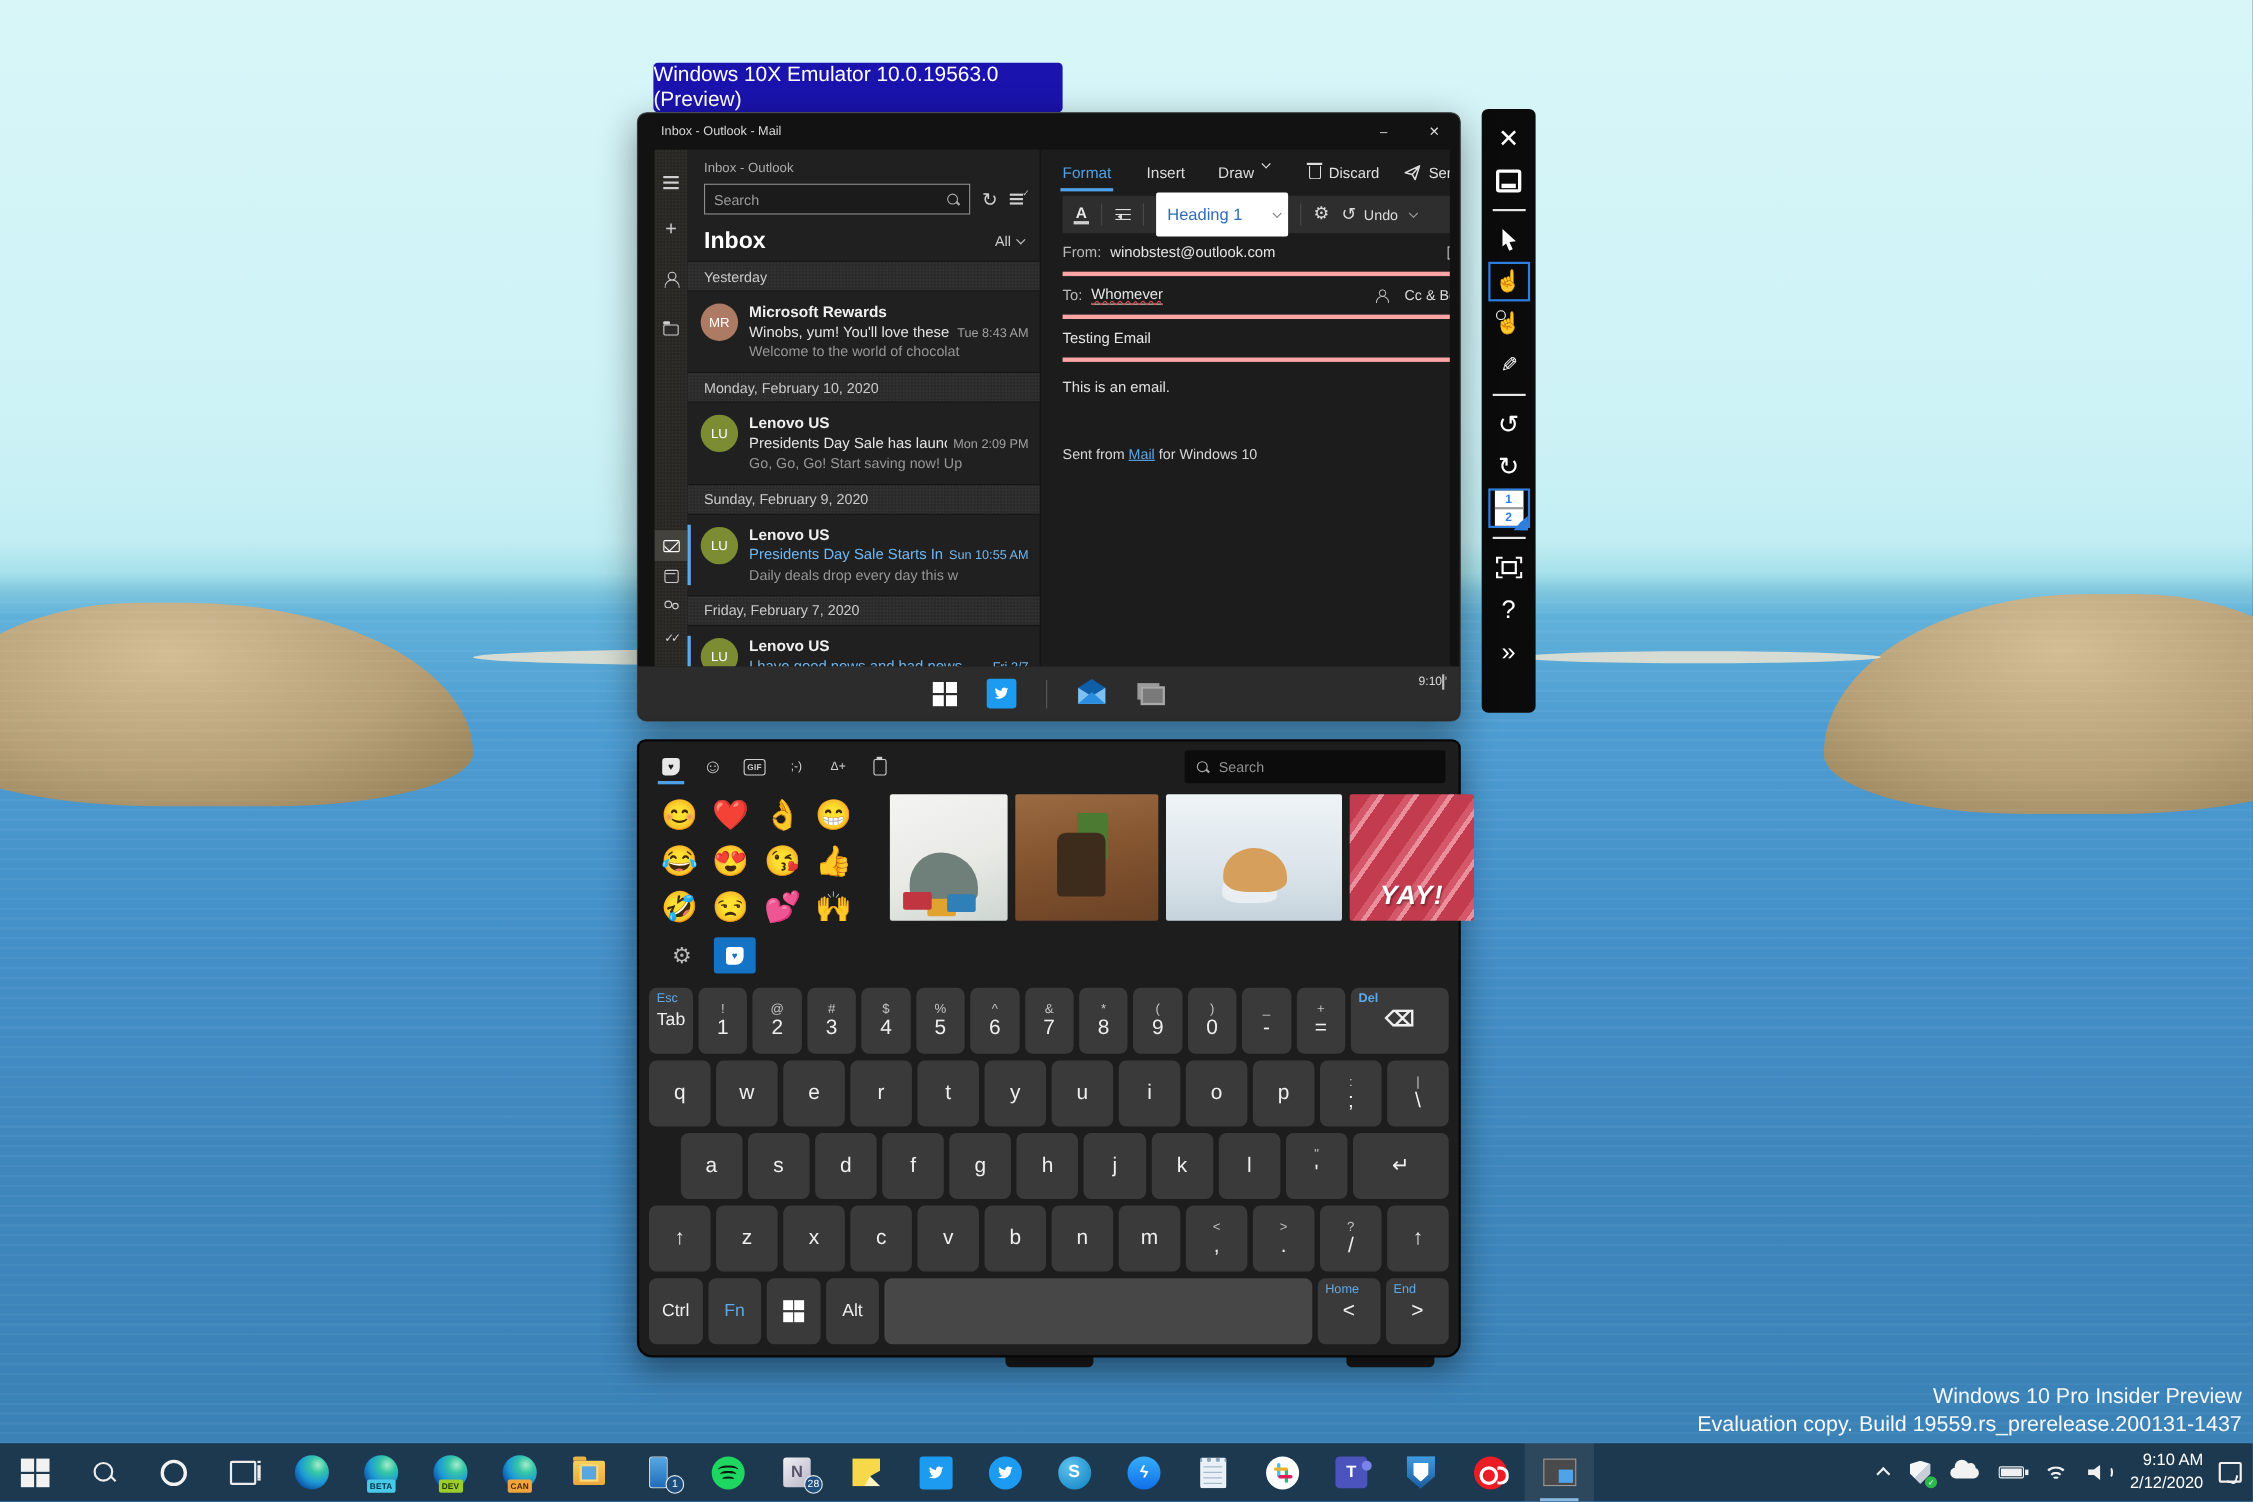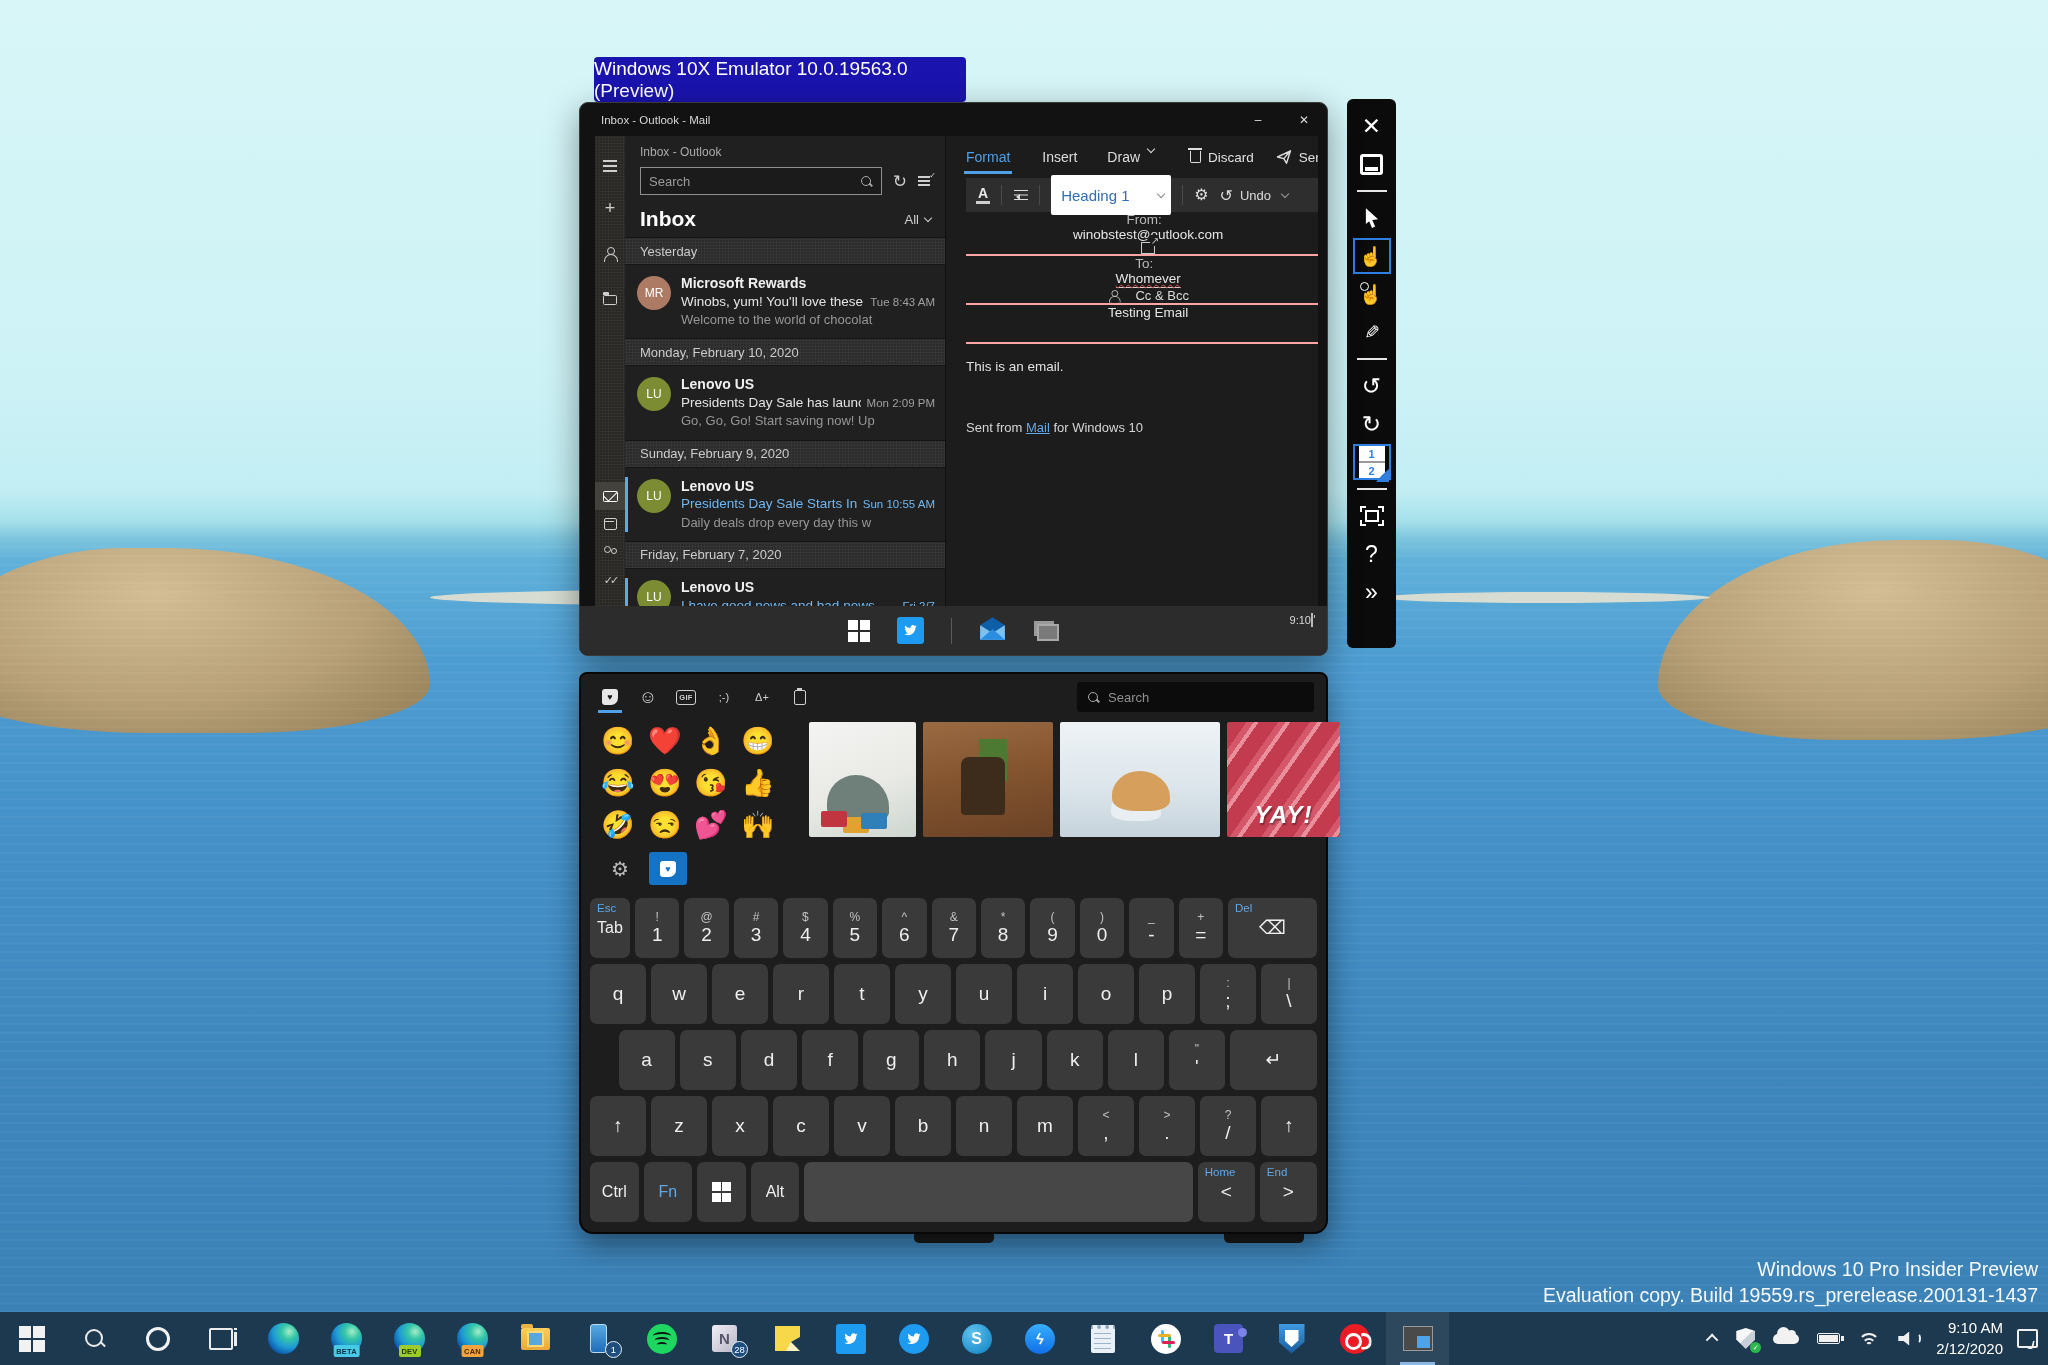--- a/index.html
+++ b/index.html
@@ -100,21 +100,21 @@
   .icon-fontcolor { font-size:14px; font-weight:bold; color:#e8e8e8; border-bottom:3px solid #cfcfcf; padding:0 2px 1px; line-height:1; }
   .icon-align { position:relative; width:15px; height:11px; }
   .icon-align::before { content:""; position:absolute; right:0; top:0; width:14px; height:1.7px; background:#ddd; box-shadow:0 4.5px 0 #ddd, 0 9px 0 #ddd; }
   .icon-align::after { content:""; position:absolute; left:0; top:4px; width:0; height:0; border:3px solid transparent; border-right:4px solid #ddd; }
   .style-dd { width:120px; height:40px; background:#fff; border-radius:2px; display:flex; align-items:center; padding:0 7px 0 10px; }
   .style-dd .lbl { flex:1; color:#2f6db5; font-size:15px; }
   .style-dd .chev { color:#8a8a8a; }
   .gear { color:#dcdcdc; font-size:16px; line-height:1; }
   .undo-grp { display:flex; align-items:center; gap:7px; color:#dcdcdc; font-size:13px; }
   .undo-arrow { font-size:16px; }
-  .frow { min-height:39px; display:flex; align-items:center; border-bottom:2px solid #fca5a5; font-size:13.5px; color:#e6e6e6;flex-direction:column; }
+  .frow { min-height:39px; display:flex; align-items:center; border-bottom:4px solid #fca5a5; font-size:13.5px; color:#e6e6e6; }
   .frow .lab { color:#b9b9b9; margin-right:8px; }
   .frow .gap { flex:1; }
   .to-value { border-bottom:1px solid #cfcfcf; text-decoration:underline wavy #d94f4f 1px; padding-bottom:1px; }
   .openwin { position:relative; width:14px; height:12px; border:1.6px solid #ccc; }
   .openwin::after { content:"↗"; position:absolute; right:-5px; top:-8px; font-size:10px; color:#ccc; background:#1c1c1c; padding-left:1px; }
   .ccbcc { display:flex; align-items:center; gap:14px; color:#dcdcdc; font-size:13px; }
   .cmp-body { font-size:13.5px; color:#e0e0e0; }
   .cmp-body .line1 { margin-top:15px; }
   .cmp-sig { margin-top:46px; font-size:13px; color:#d6d6d6; }
   .cmp-sig a { color:#5ea9e8; text-decoration:underline; }
@@ -645,21 +645,21 @@
             <span class="km">0</span>
           </div>
           <div class="key" style="flex: 1 1 0%;">
             <span class="ks">_</span>
             <span class="km">-</span>
           </div>
           <div class="key" style="flex: 1 1 0%;">
             <span class="ks">+</span>
             <span class="km">=</span>
           </div>
-          <div class="key backspace" style="flex: 2 1 0%;">
+          <div class="key backspace" style="flex: 2 1 0%; font-weight: bold;">
             <span class="hint">Del</span>
             <span class="km">⌫</span>
           </div>
         </div>
         <div class="krow">
           <div class="key" style="flex: 1 1 0%;">
             <span class="km">q</span>
           </div>
           <div class="key" style="flex: 1 1 0%;">
             <span class="km">w</span>

